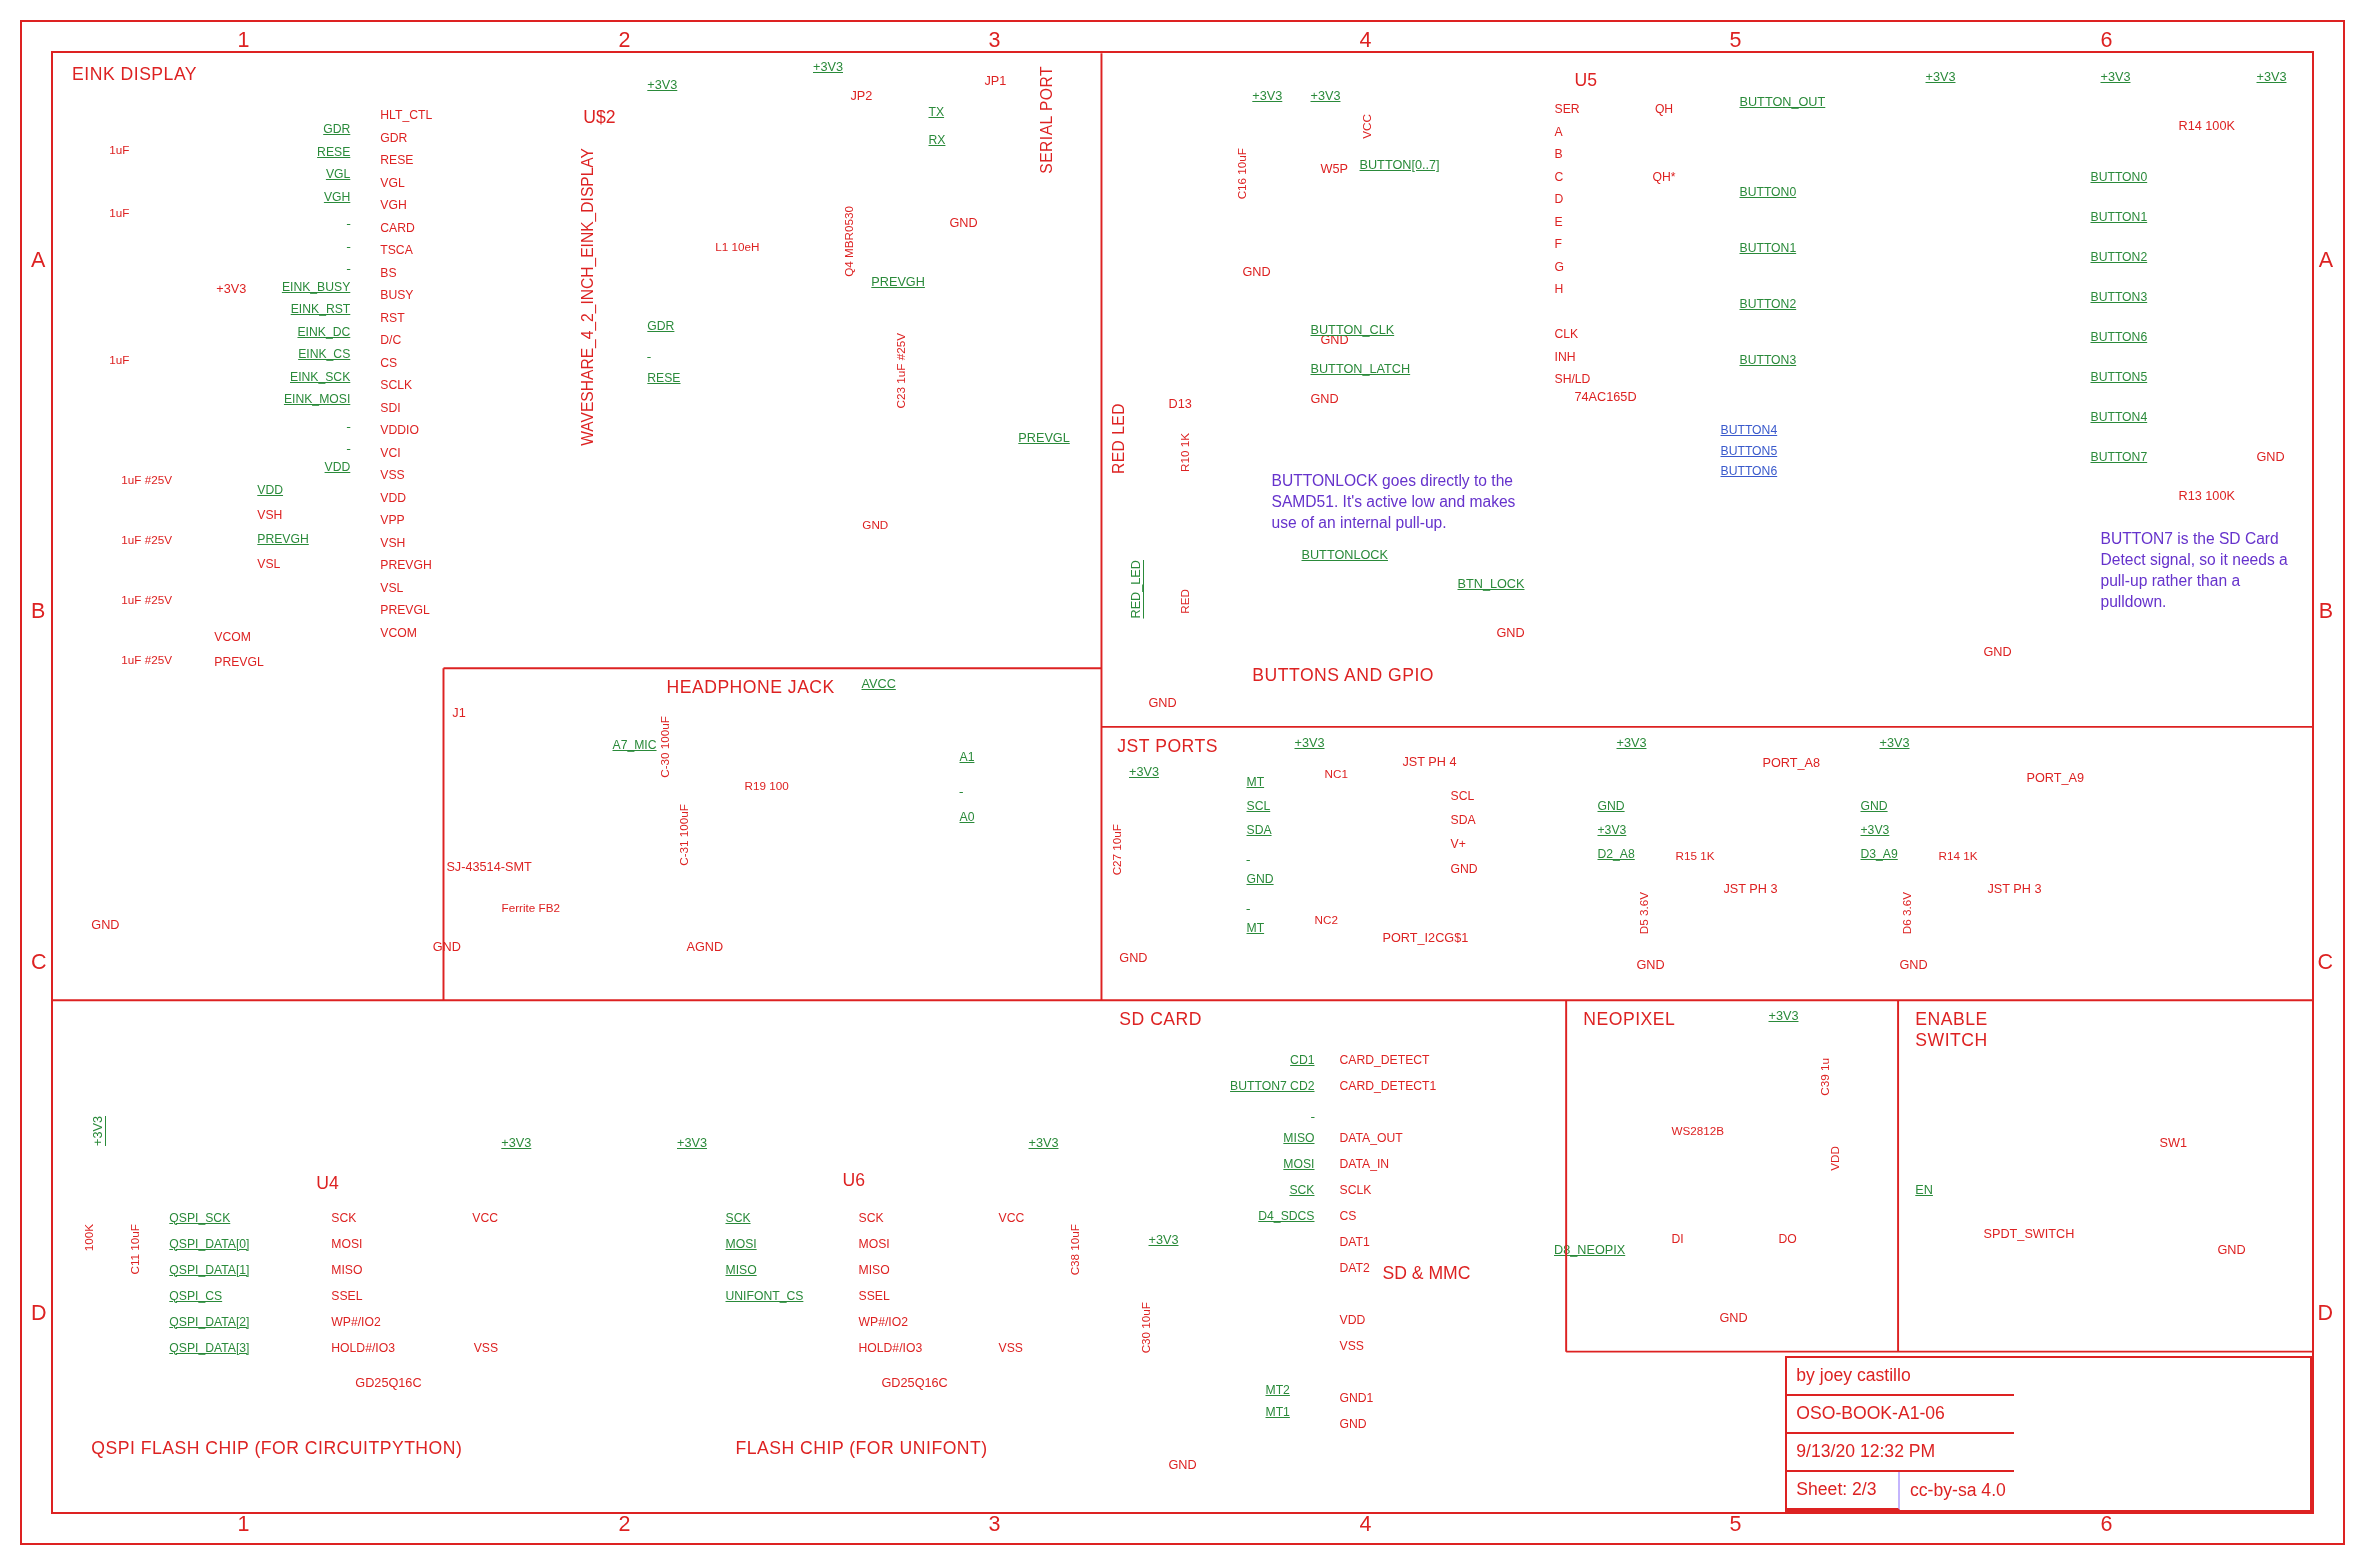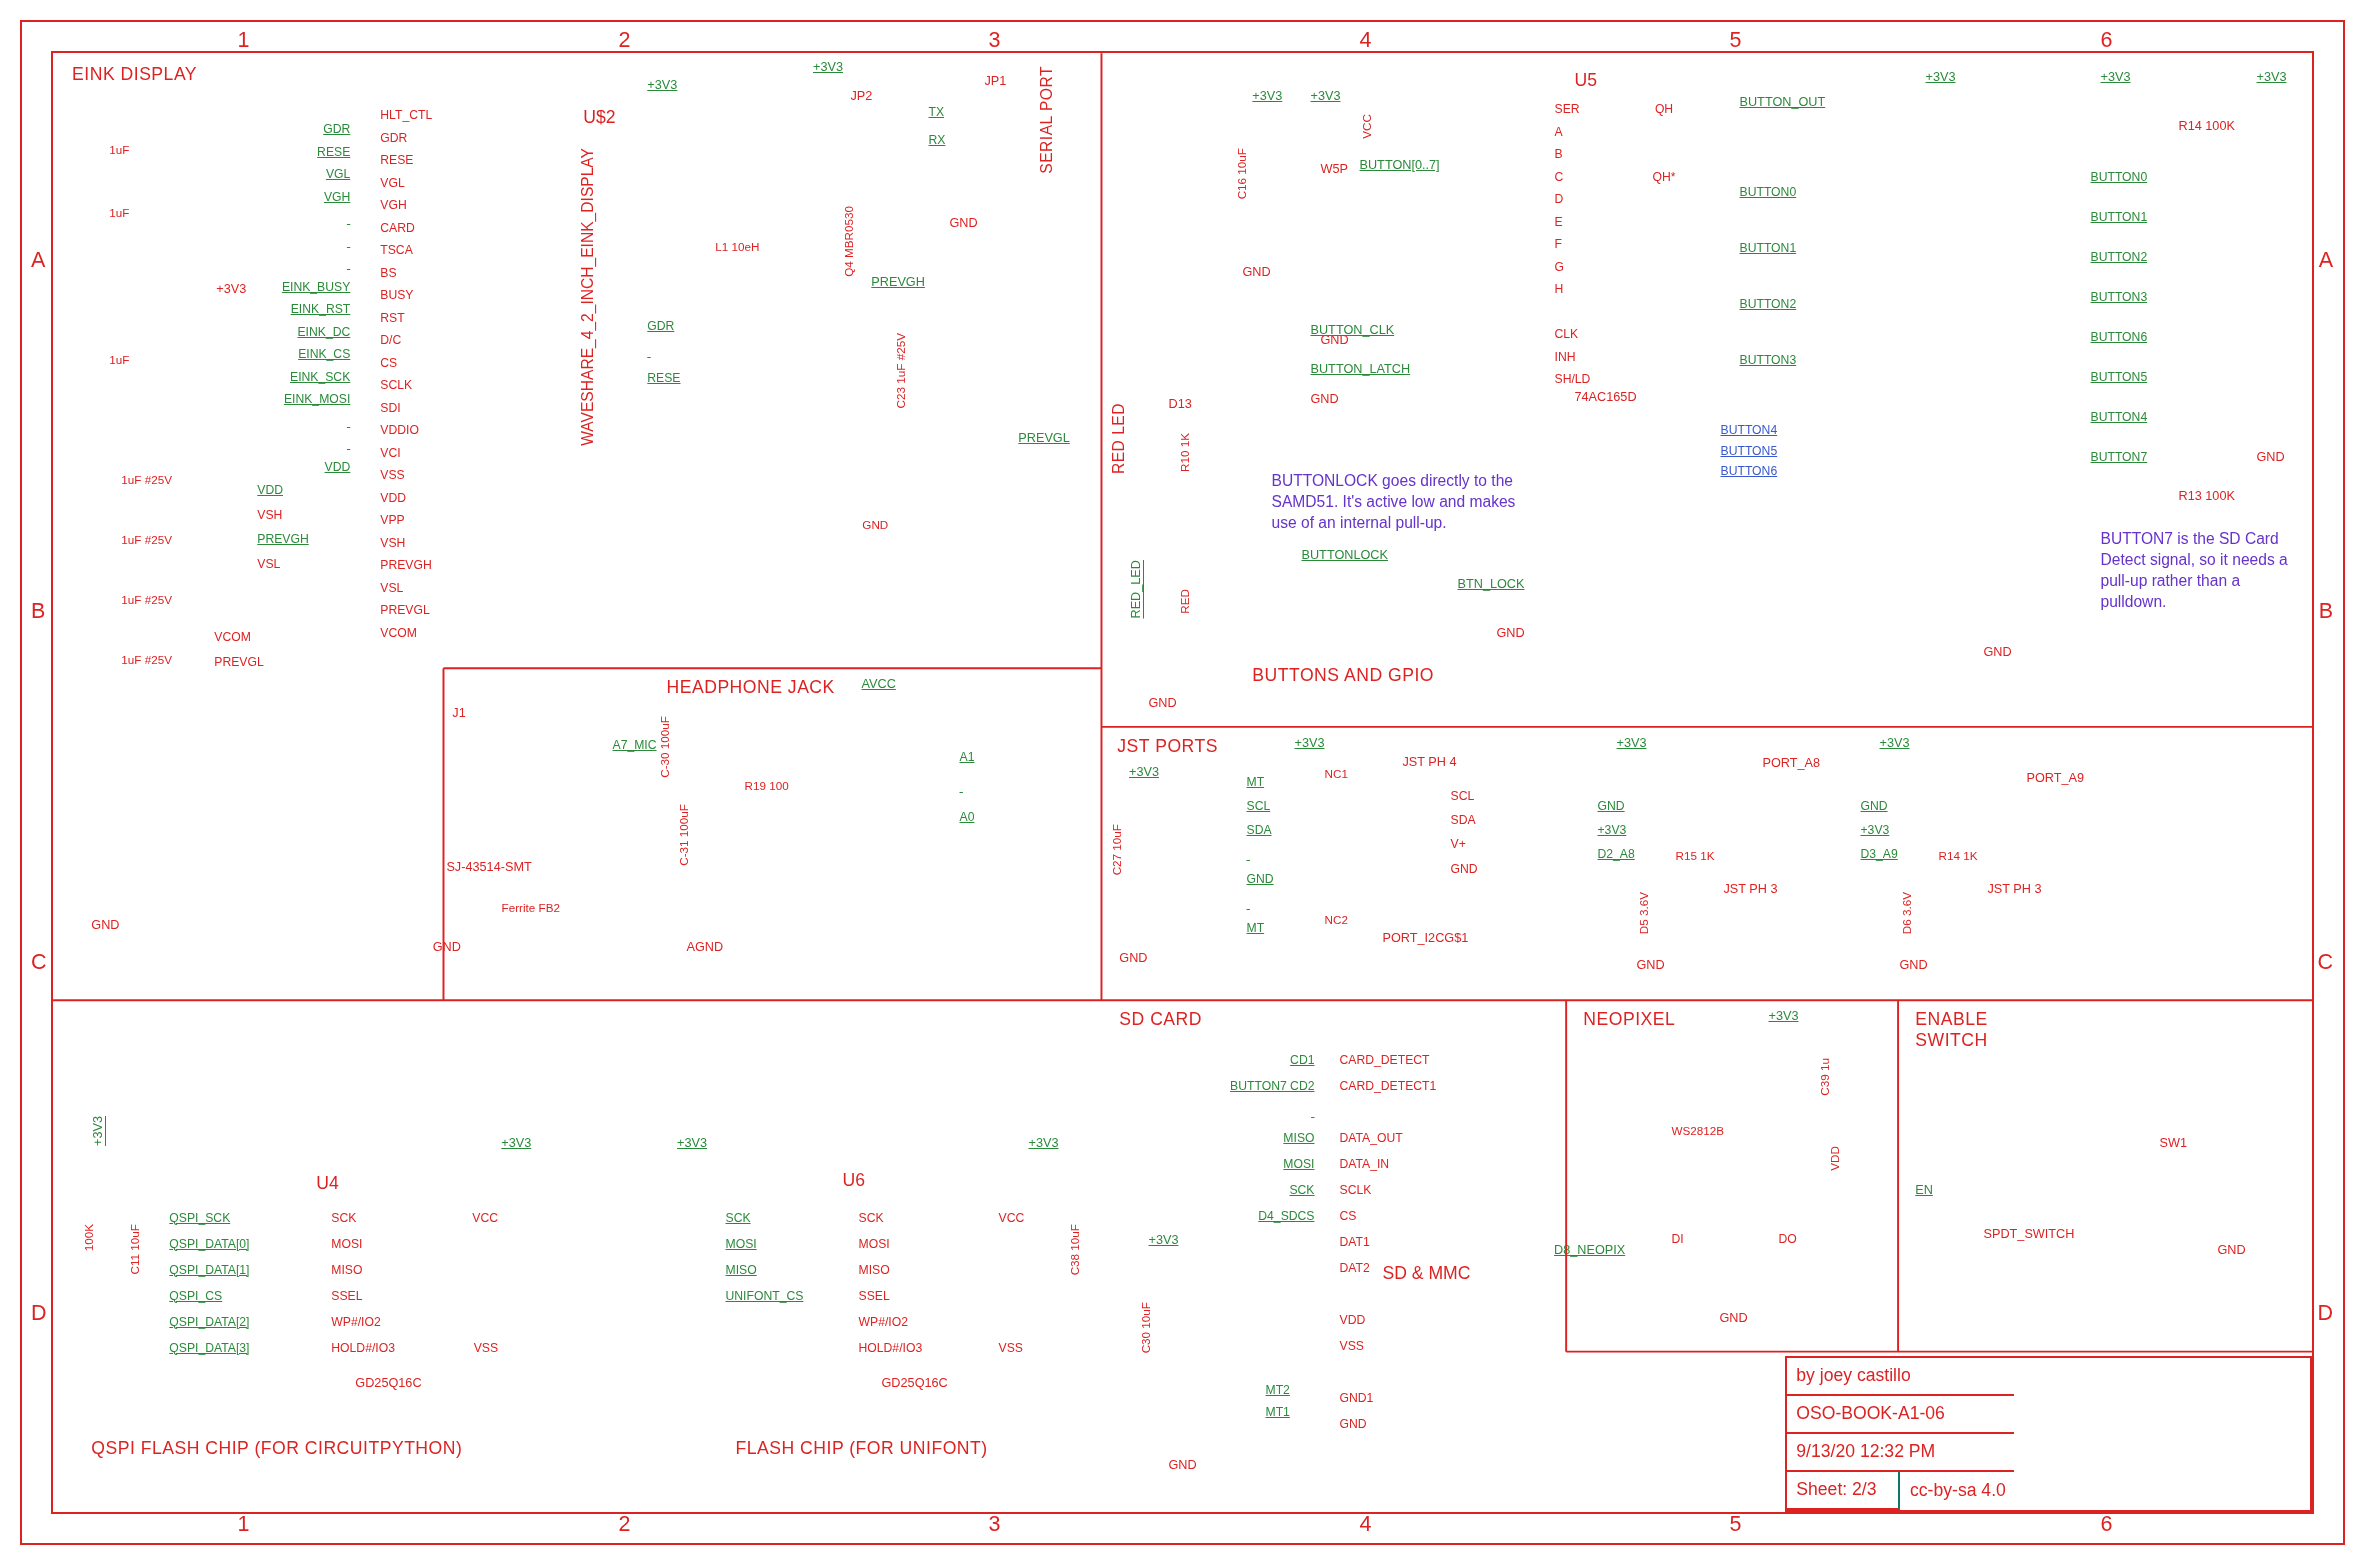--- a/index.html
+++ b/index.html
@@ -106,21 +106,21 @@
   }
   .tb-cell {
     border-bottom: 2px solid #d22;
     color: #d22;
     font-size: 17.6px;
     display: flex;
     align-items: center;
     padding-left: 9.8px;
   }
   .tb-row-last { display: grid; grid-template-columns: 1fr 1fr; }
-  .tb-row-last .tb-cell:first-child { border-right: 2px solid #0f766e; }
+  .tb-row-last .tb-cell:first-child { border-right: 2px solid #c4b5fd; }
   .tb-cell:last-child { border-bottom: none; }
 
   .pins-col {
     position: absolute;
     display: flex;
     flex-direction: column;
     gap: 1px;
     font-size: 12.2px;
     color: #d22;
   }
@@ -399,21 +399,21 @@
       <div class="nets-col" style="left:137px;top:35px;line-height:23.4px">
         <span>MT</span>
         <span>SCL</span>
         <span>SDA</span>
         <span>&nbsp;</span>
         <span>GND</span>
         <span>&nbsp;</span>
         <span>MT</span>
       </div>
       <div class="pin-label small" style="left:215px;top:31px">NC1</div>
-      <div class="pin-label small" style="left:215px;top:177px">NC2</div>
+      <div class="pin-label small" style="left:205px;top:177px">NC2</div>
       <div class="pin-label" style="left:293px;top:19.5px">JST PH 4</div>
       <div class="chip" style="left:273px;top:43px;width:59px;height:107px"></div>
       <div class="pins-col" style="left:341px;top:49px;line-height:23.4px">
         <span>SCL</span>
           <span>SDA</span>
         <span>V+</span>
           <span>GND</span>
       </div>
       <div class="pin-label" style="left:273px;top:195px">PORT_I2CG$1</div>
 

